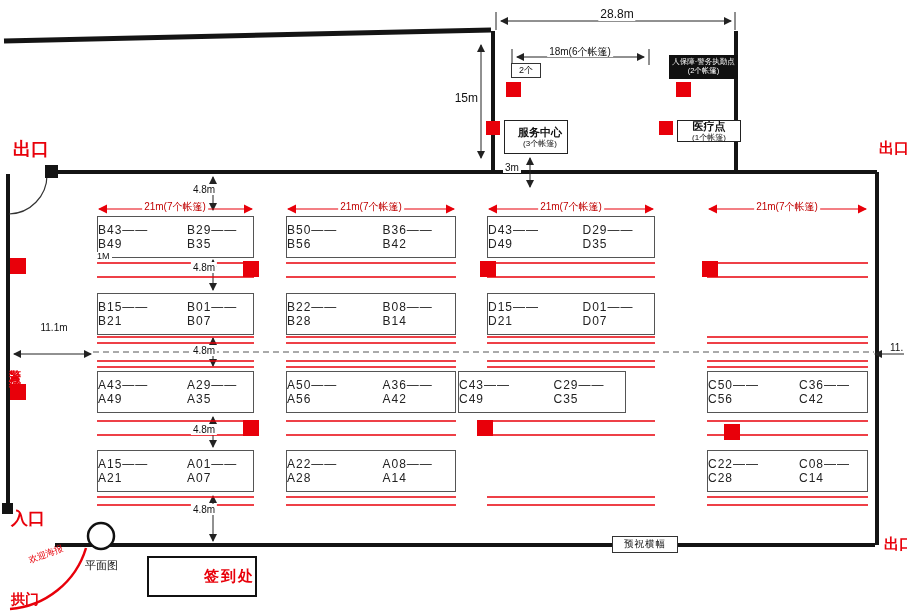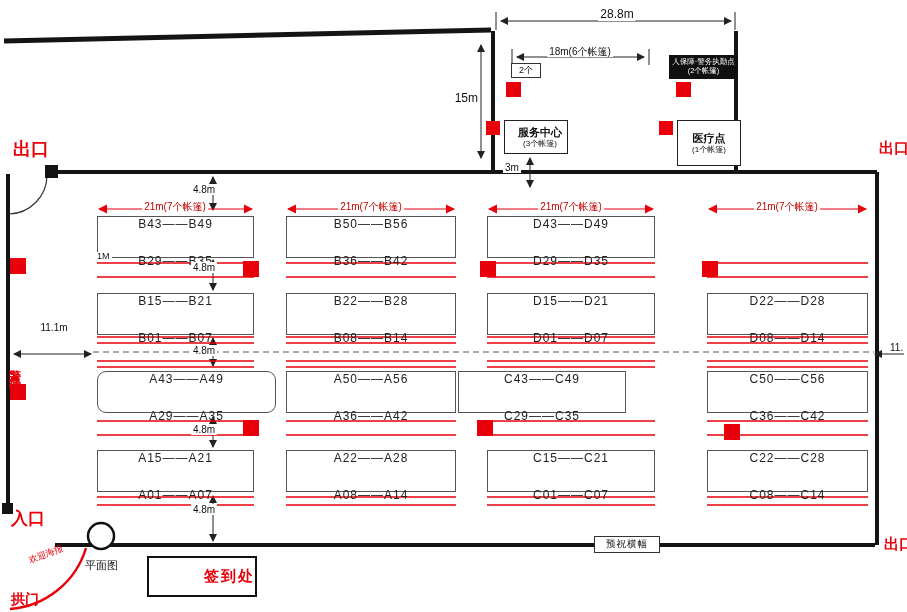--- a/index.html
+++ b/index.html
@@ -3,21 +3,21 @@
 <meta charset="utf-8">
 <style>
   html,body{margin:0;padding:0;background:#fff;}
   #stage{
     position:relative;width:907px;height:612px;background:#ffffff;
     overflow:hidden;font-family:"Liberation Sans","DejaVu Sans",sans-serif;
   }
   #drawing{position:absolute;left:0;top:0;z-index:1;}
   .block{
     position:absolute;height:42px;background:#fff;border:1px solid #555;
-    display:flex;flex-direction:column;justify-content:space-evenly;align-items:center;
+    display:flex;flex-direction:row;justify-content:space-evenly;align-items:center;
     font-size:12px;color:#222;letter-spacing:1px;z-index:3;box-sizing:border-box;gap:23px;
   }
   .dim{
     position:absolute;background:#fff;color:#111;font-size:10px;line-height:1.1;
     padding:0 2px;z-index:4;white-space:nowrap;
   }
   .ctr{transform:translateX(-50%);}
   .dim21{color:#c00000;font-size:10px;}
   .redtext{position:absolute;color:#e8000a;font-weight:bold;z-index:6;white-space:nowrap;line-height:1;}
   .vert{writing-mode:vertical-rl;text-orientation:upright;letter-spacing:3px;}
@@ -36,21 +36,21 @@
   .smallbox{
     position:absolute;background:#fff;border:1px solid #333;box-sizing:border-box;
     display:flex;align-items:center;justify-content:center;font-size:9px;color:#111;z-index:5;
   }
   .signin{
     position:absolute;left:147px;top:556px;width:106px;height:37px;background:#fff;
     border:2px solid #111;display:flex;align-items:center;justify-content:flex-end;z-index:5;
   }
   .signin span{color:#e8000a;font-weight:bold;font-size:15px;letter-spacing:2px;}
   .banner{
-    position:absolute;left:594px;top:536px;width:66px;height:17px;background:#fff;
+    position:absolute;left:612px;top:536px;width:66px;height:17px;background:#fff;
     border:1px solid #333;box-sizing:border-box;display:flex;align-items:center;justify-content:center;
     font-size:9.5px;color:#111;z-index:5;letter-spacing:1px;
   }
   .plaintext{position:absolute;color:#111;z-index:5;white-space:nowrap;}
 </style>
 </head>
 <body>
 
 <div id="stage">
 
@@ -170,26 +170,22 @@
     <span>B01——B07</span>
   </div>
   <div class="block" style="left:286px;top:293px;width:170px;">
     <span>B22——B28</span>
     <span>B08——B14</span>
   </div>
   <div class="block" style="left:487px;top:293px;width:168px;">
     <span>D15——D21</span>
     <span>D01——D07</span>
   </div>
-  <div class="block" style="left:707px;top:293px;width:161px;">
-    <span>D22——D28</span>
-    <span>D08——D14</span>
-  </div>
-
-  <div class="block" style="left:97px;top:371px;width:179px;border-radius:9px;">
+
+  <div class="block" style="left:97px;top:371px;width:157px;">
     <span>A43——A49</span>
     <span>A29——A35</span>
   </div>
   <div class="block" style="left:286px;top:371px;width:170px;">
     <span>A50——A56</span>
     <span>A36——A42</span>
   </div>
   <div class="block" style="left:458px;top:371px;width:168px;">
     <span>C43——C49</span>
     <span>C29——C35</span>
@@ -199,24 +195,20 @@
     <span>C36——C42</span>
   </div>
 
   <div class="block" style="left:97px;top:450px;width:157px;">
     <span>A15——A21</span>
     <span>A01——A07</span>
   </div>
   <div class="block" style="left:286px;top:450px;width:170px;">
     <span>A22——A28</span>
     <span>A08——A14</span>
-  </div>
-  <div class="block" style="left:487px;top:450px;width:168px;">
-    <span>C15——C21</span>
-    <span>C01——C07</span>
   </div>
   <div class="block" style="left:707px;top:450px;width:161px;">
     <span>C22——C28</span>
     <span>C08——C14</span>
   </div>
 
   <div class="dim ctr" style="left:617px;top:8px;font-size:12px;">28.8m</div>
   <div class="dim ctr" style="left:580px;top:46px;">18m(6个帐篷)</div>
   <div class="dim" style="left:436px;top:92px;width:40px;text-align:right;font-size:12px;">15m</div>
   <div class="dim" style="left:503px;top:162px;">3m</div>
@@ -243,21 +235,21 @@
   <div class="fac dark" style="left:669px;top:55px;width:69px;height:24px;">
     <span class="l1">人保障·警务执勤点</span>
     <span class="l2">(2个帐篷)</span>
   </div>
 
   <div class="fac" style="left:504px;top:120px;width:64px;height:34px;padding-left:8px;">
     <span class="l1">服务中心</span>
     <span class="l2">(3个帐篷)</span>
   </div>
 
-  <div class="fac" style="left:677px;top:120px;width:64px;height:46px;">
+  <div class="fac" style="left:677px;top:120px;width:64px;height:22px;">
     <span class="l1">医疗点</span>
     <span class="l2">(1个帐篷)</span>
   </div>
 
   <div class="signin">
     <span>签到处</span>
   </div>
 
   <div class="banner">
     <span>预祝横幅</span>

